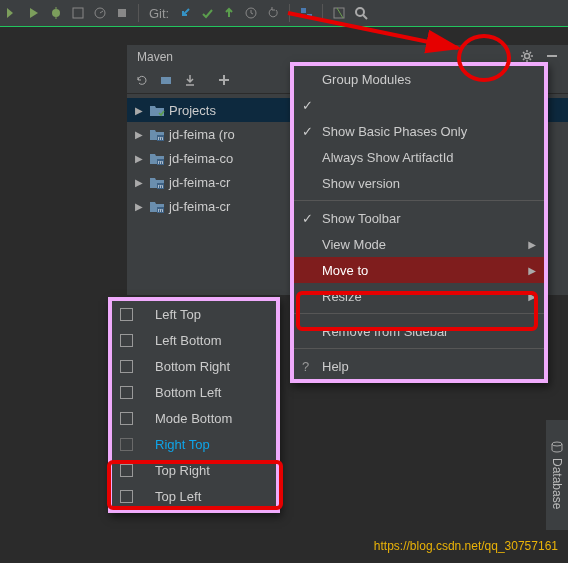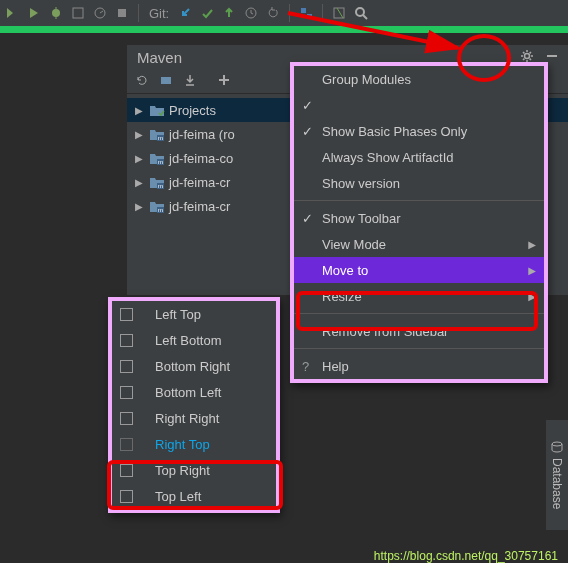--- a/index.html
+++ b/index.html
@@ -1,43 +1,43 @@
 <!DOCTYPE html>
 <html><head>
 <meta charset="utf-8">
 <style>
 html,body{margin:0;padding:0;width:568px;height:563px;background:#2b2b2b;font-family:"Segoe UI",Arial,sans-serif;font-size:13px;color:#bbb;overflow:hidden;position:relative}
-.toolbar{height:26px;background:#3c3f41;border-bottom:7px solid #22c55e;display:flex;align-items:center;padding:0 4px;gap:6px}
+.toolbar{height:26px;background:#3c3f41;border-bottom:1px solid #22c55e;display:flex;align-items:center;padding:0 4px;gap:6px}
 .toolbar .ico{width:16px;height:16px;color:#8a8a8a;display:flex;align-items:center;justify-content:center}
 .toolbar .sep{width:1px;height:18px;background:#565656;margin:0 2px}
 .git-label{color:#999;margin:0 2px}
 .maven-panel{position:absolute;left:126px;top:44px;width:442px;height:250px;background:#3c3f41;border:1px solid #2b2b2b}
-.maven-header{height:24px;display:flex;align-items:center;padding:0 10px;color:#bbb;font-size:15px;justify-content:space-between}
+.maven-header{height:24px;display:flex;align-items:center;padding:0 10px;color:#bbb;font-size:12px;justify-content:space-between}
 .maven-header .right-icons{display:flex;gap:10px;align-items:center}
 .maven-toolbar{height:24px;display:flex;align-items:center;padding:0 8px;gap:10px;border-bottom:1px solid #2b2b2b}
 .tree{padding:4px 0}
 .tree-row{display:flex;align-items:center;height:24px;padding-left:8px;gap:4px;color:#ccc}
 .tree-row.selected{background:#0d293e}
 .tree-arrow{width:10px;color:#aaa;font-size:10px}
 .folder-ico{width:16px;height:14px;display:inline-block}
 .menu{position:absolute;background:#3c3f41;border:4px solid #f0abfc;box-shadow:2px 4px 8px rgba(0,0,0,.5);z-index:30}
 .menu .item{height:26px;display:flex;align-items:center;padding:0 18px 0 28px;color:#ccc;position:relative;white-space:nowrap}
 .menu .item .check{position:absolute;left:8px;color:#ccc}
 .menu .item .arrow{position:absolute;right:8px;color:#aaa;font-size:10px}
-.menu .item.highlight{background:#6d28d9;color:#fff}
+.menu .item.highlight{background:#7f1d1d;color:#fff}
 .menu .sep{height:1px;background:#565656;margin:4px 0}
 .main-menu{left:290px;top:62px;width:250px}
 .sub-menu{left:108px;top:297px;width:164px}
 .sub-menu .item{padding-left:43px}
 .sub-menu .pic{position:absolute;left:8px;width:11px;height:11px;border:1px solid #999}
 .sub-menu .item.disabled{color:#0ea5e9}
 .sub-menu .item.disabled .pic{border-color:#6a6a6a}
 .db-tab{position:absolute;right:0;top:420px;width:22px;height:110px;background:#3c3f41;display:flex;flex-direction:column;align-items:center;justify-content:center;gap:4px}
 .db-tab .txt{writing-mode:vertical-rl;color:#bbb;font-size:12px}
-.watermark{position:absolute;right:10px;bottom:0;color:#bef264;font-size:12px}
+.watermark{position:absolute;right:10px;bottom:10px;color:#eab308;font-size:12px}
 .anno-circle{position:absolute;border:4px solid #e60000;border-radius:50%;z-index:50;pointer-events:none}
 .anno-rect{position:absolute;border:4px solid #e60000;border-radius:6px;z-index:50;pointer-events:none}
 svg.anno-arrow{position:absolute;z-index:49;pointer-events:none}
 </style>
 </head>
 <body>
 
 <div class="toolbar">
   <span class="ico">
       <svg width="14" height="14" viewBox="0 0 14 14">
@@ -255,21 +255,21 @@
   <div class="item">
       <span class="pic"></span>
       <span>Bottom Right</span>
     </div>
   <div class="item">
       <span class="pic"></span>
       <span>Bottom Left</span>
     </div>
   <div class="item">
       <span class="pic"></span>
-      <span>Right Right</span>
+      <span>Mode Bottom</span>
     </div>
   <div class="item disabled">
       <span class="pic"></span>
       <span>Right Top</span>
     </div>
   <div class="item">
       <span class="pic"></span>
       <span>Top Right</span>
     </div>
   <div class="item">

